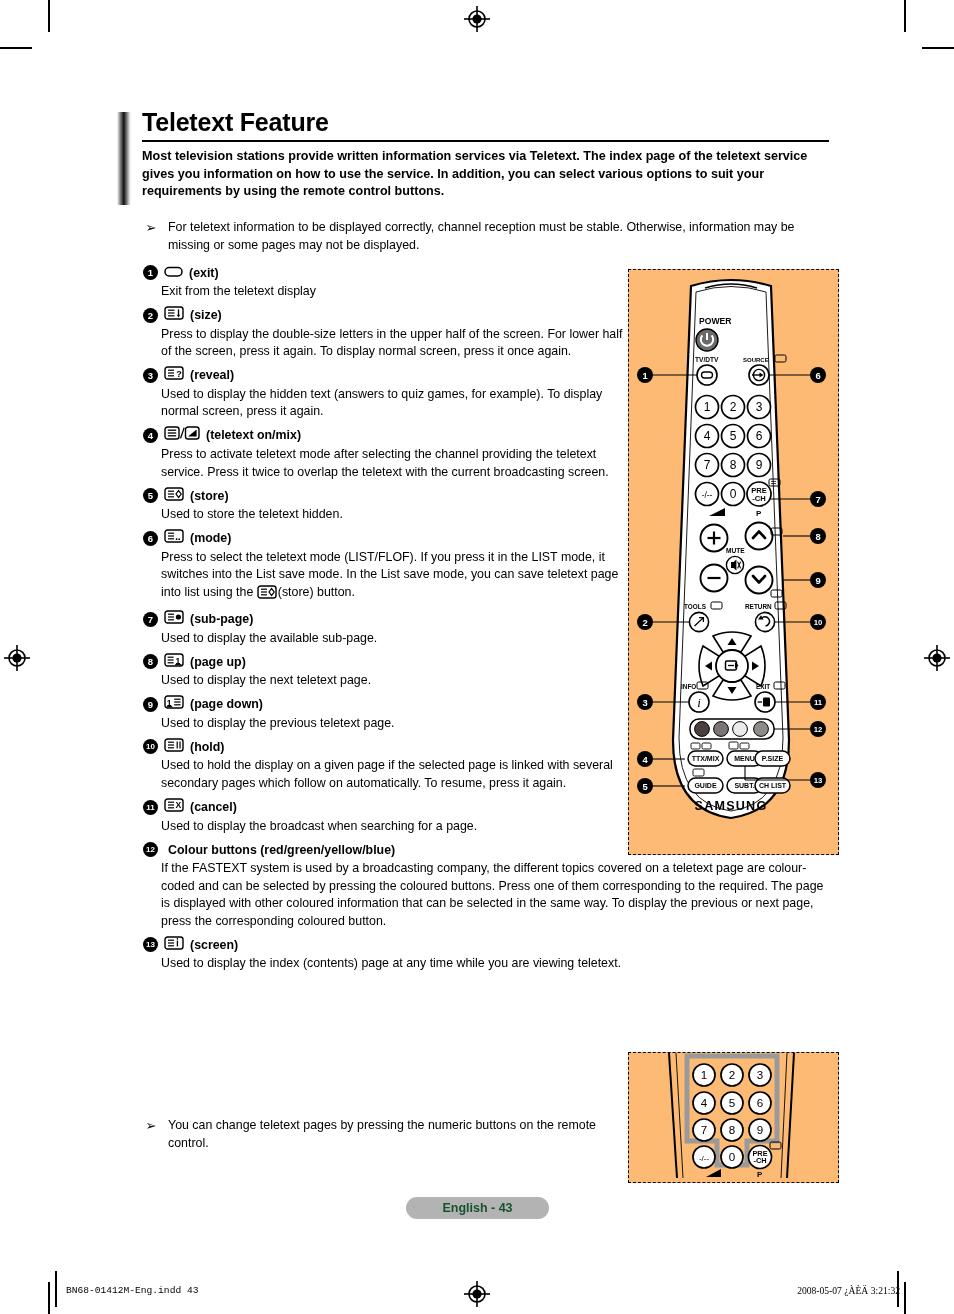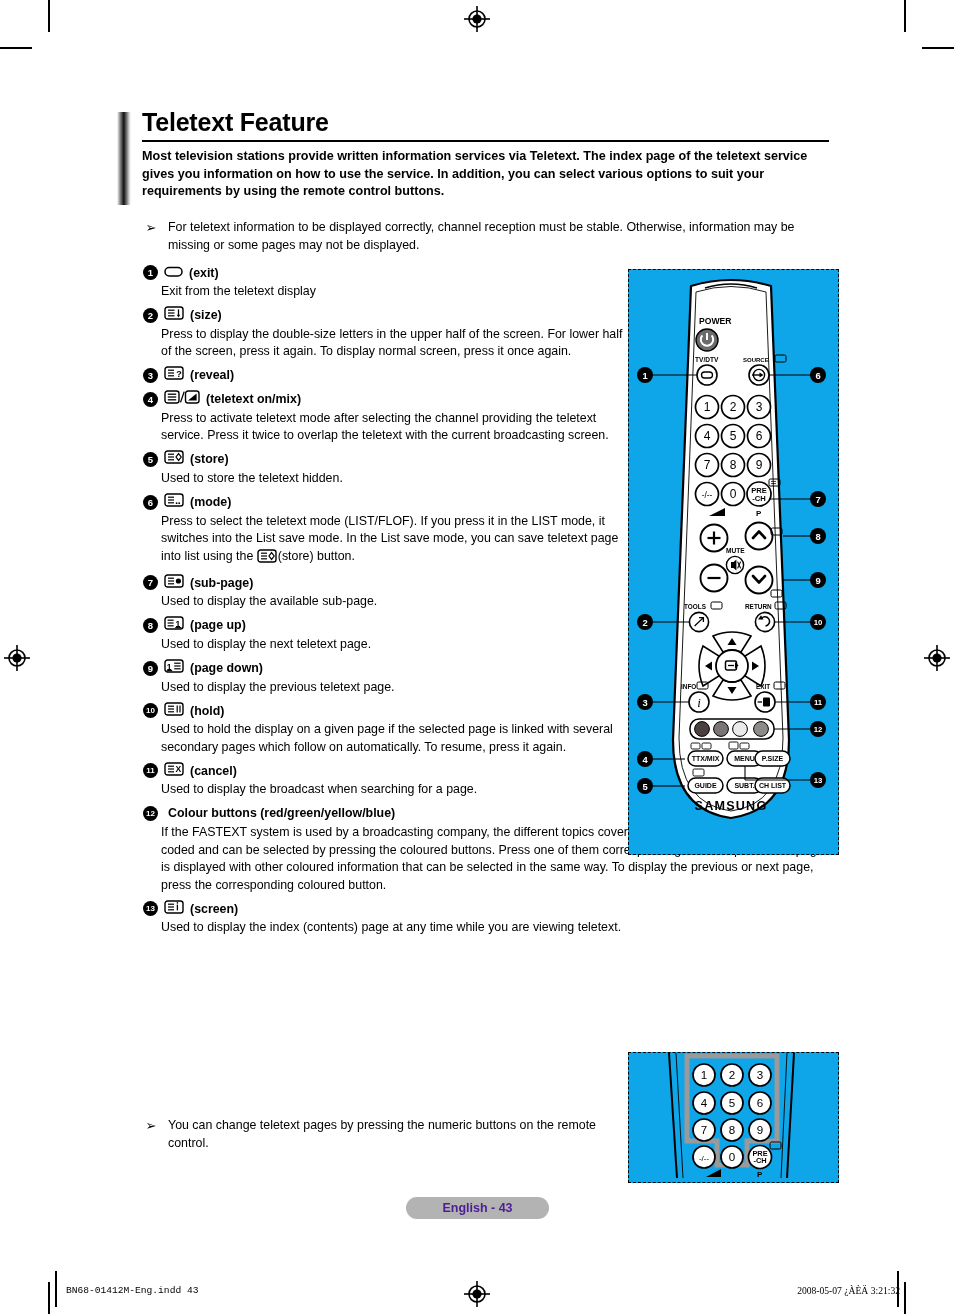--- a/index.html
+++ b/index.html
@@ -50,31 +50,31 @@
   .num.wide{font-size:8px;}
   .label{font-size:12.4px;font-weight:bold;}
   .body{margin-left:18px;font-size:12.4px;line-height:17.6px;margin-top:1px;}
   .ico-inline{display:inline-block;vertical-align:-3px;margin-right:1px;}
 
   
   .tico{display:inline-block;vertical-align:-3px;}
 
   
   .remote-box{
-    position:absolute;border:1.4px dashed #000;background:#0ea5e9;
+    position:absolute;border:1.4px dashed #000;background:#fdba74;
   }
   #remote-main{left:628px;top:269px;width:209px;height:584px;}
   #remote-mini{left:628px;top:1052px;width:209px;height:129px;}
 
   
   .pagebadge{
     position:absolute;left:406px;top:1197px;width:143px;height:22px;
     background:#b3b3b3;border-radius:11px;
     display:flex;align-items:center;justify-content:center;
-    font-size:12.5px;font-weight:bold;color:#4c1d95;
+    font-size:12.5px;font-weight:bold;color:#14532d;
   }
   .footrule-l{position:absolute;left:55px;top:1271px;width:2px;height:36px;background:#000;}
   .footrule-r{position:absolute;left:897px;top:1271px;width:2px;height:36px;background:#000;}
   .footleft{position:absolute;left:66px;top:1285px;font-size:9.6px;font-family:Liberation Mono, monospace;}
   .footright{position:absolute;right:66px;top:1285px;font-size:9.6px;font-family:"Liberation Serif", serif;text-align:right;}
 </style>
 </head>
 <body>
 
 <div class="page">
@@ -171,20 +171,21 @@
           <svg width="20" height="14" viewBox="0 0 20 14">
             <rect x="1" y="1" width="18" height="12" rx="2.6" fill="none" stroke="#000" stroke-width="1.4"></rect>
             <line x1="4" y1="4.2" x2="10" y2="4.2" stroke="#000" stroke-width="1.2"></line>
             <line x1="4" y1="7" x2="10" y2="7" stroke="#000" stroke-width="1.2"></line>
             <line x1="4" y1="9.8" x2="10" y2="9.8" stroke="#000" stroke-width="1.2"></line>
             <text x="12.2" y="10.6" font-family="Liberation Sans, sans-serif" font-size="9" font-weight="bold" fill="#000">?</text>
           </svg>
         </span>
         <span class="label">(reveal)</span>
       </div>
+      <div class="body">Used to display the hidden text (answers to quiz games, for example). To display normal screen, press it again.</div>
     </div>
 
     <div class="item" style="margin-bottom:5px;">
       <div class="item-head">
         <div class="num">4</div>
         <span class="tico">
           <svg width="36" height="14" viewBox="0 0 36 14">
             <rect x="1" y="1" width="14" height="12" rx="2.6" fill="none" stroke="#000" stroke-width="1.4"></rect>
             <line x1="3.8" y1="4.2" x2="12.2" y2="4.2" stroke="#000" stroke-width="1.3"></line>
             <line x1="3.8" y1="7" x2="12.2" y2="7" stroke="#000" stroke-width="1.3"></line>

